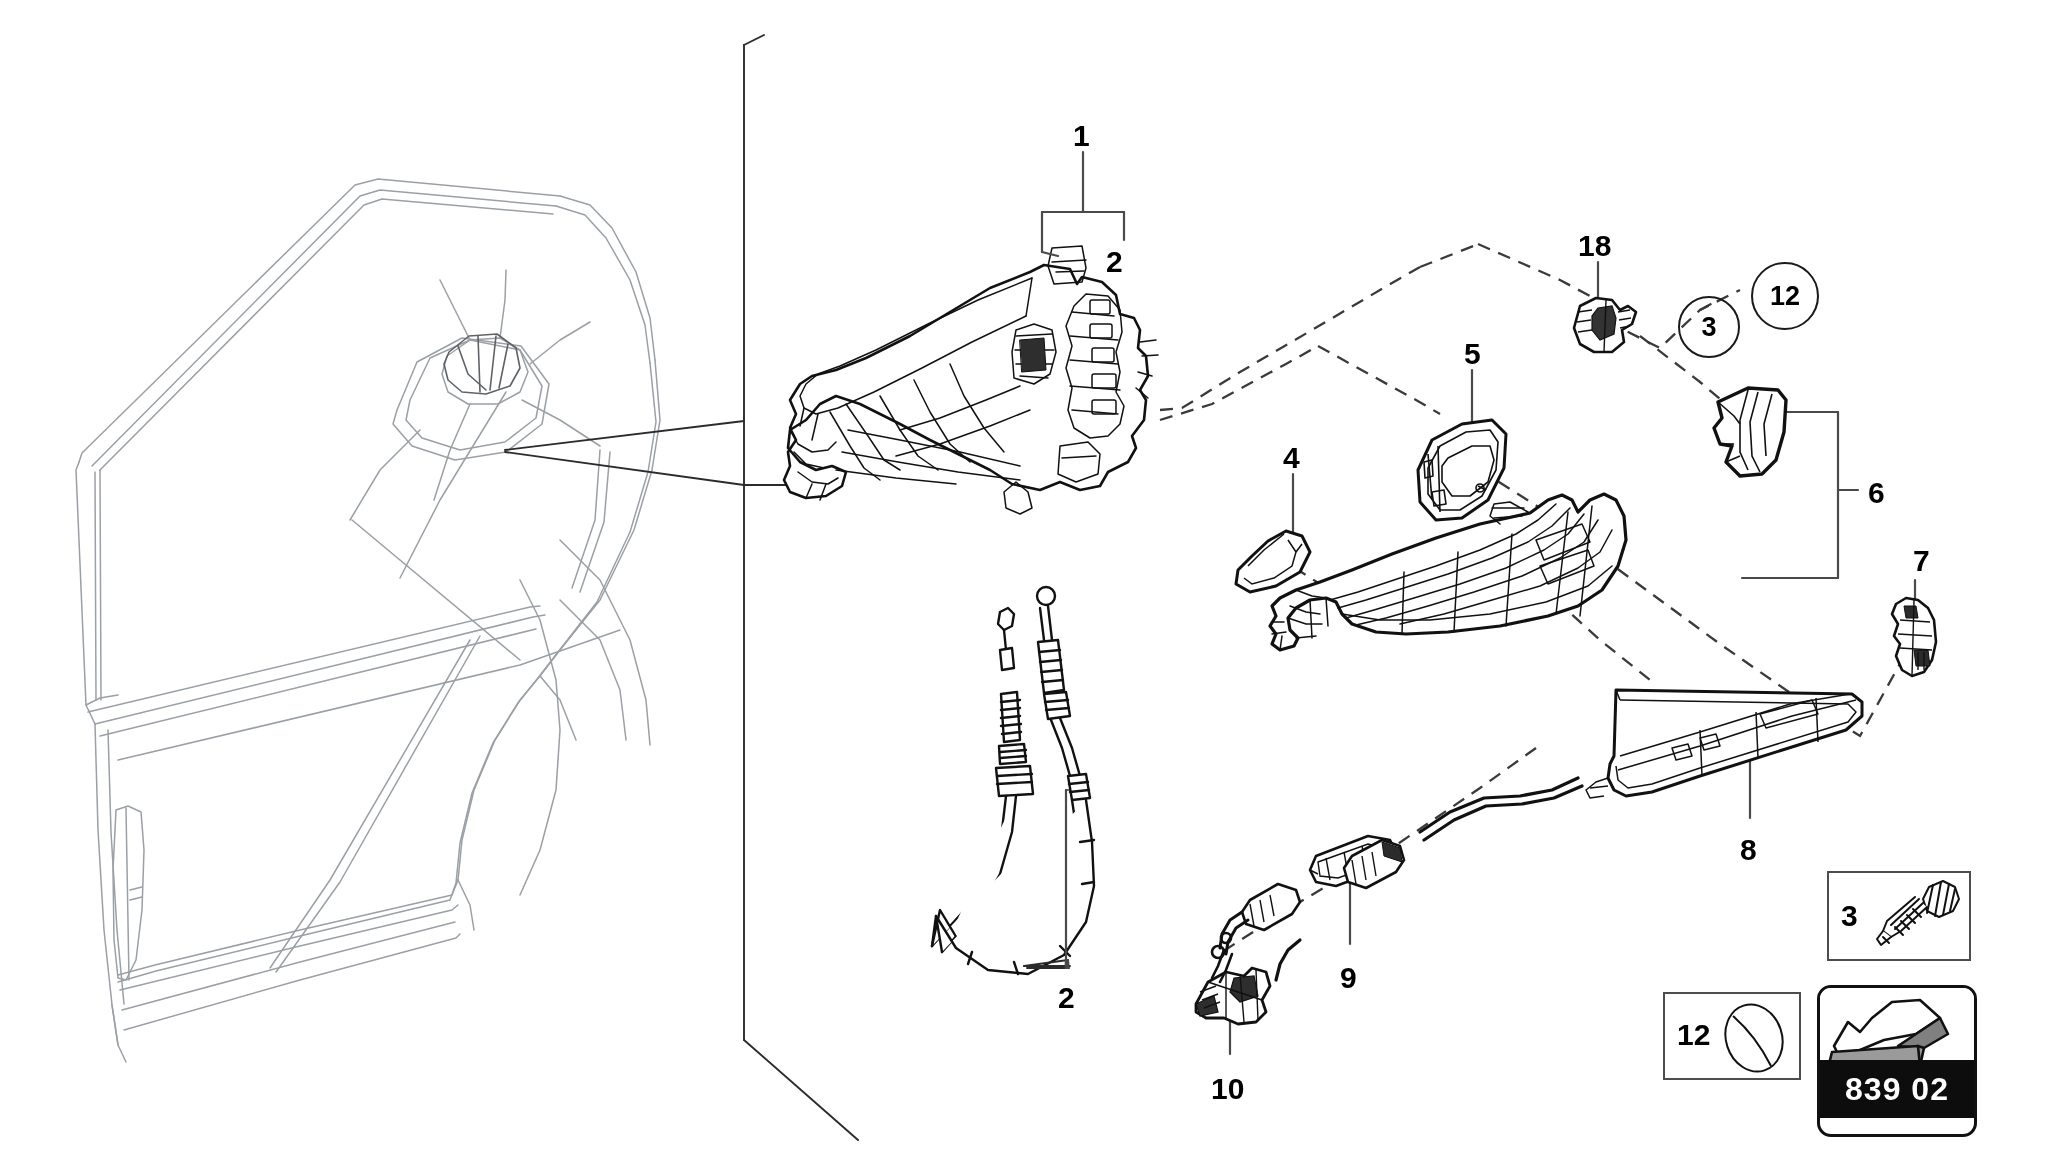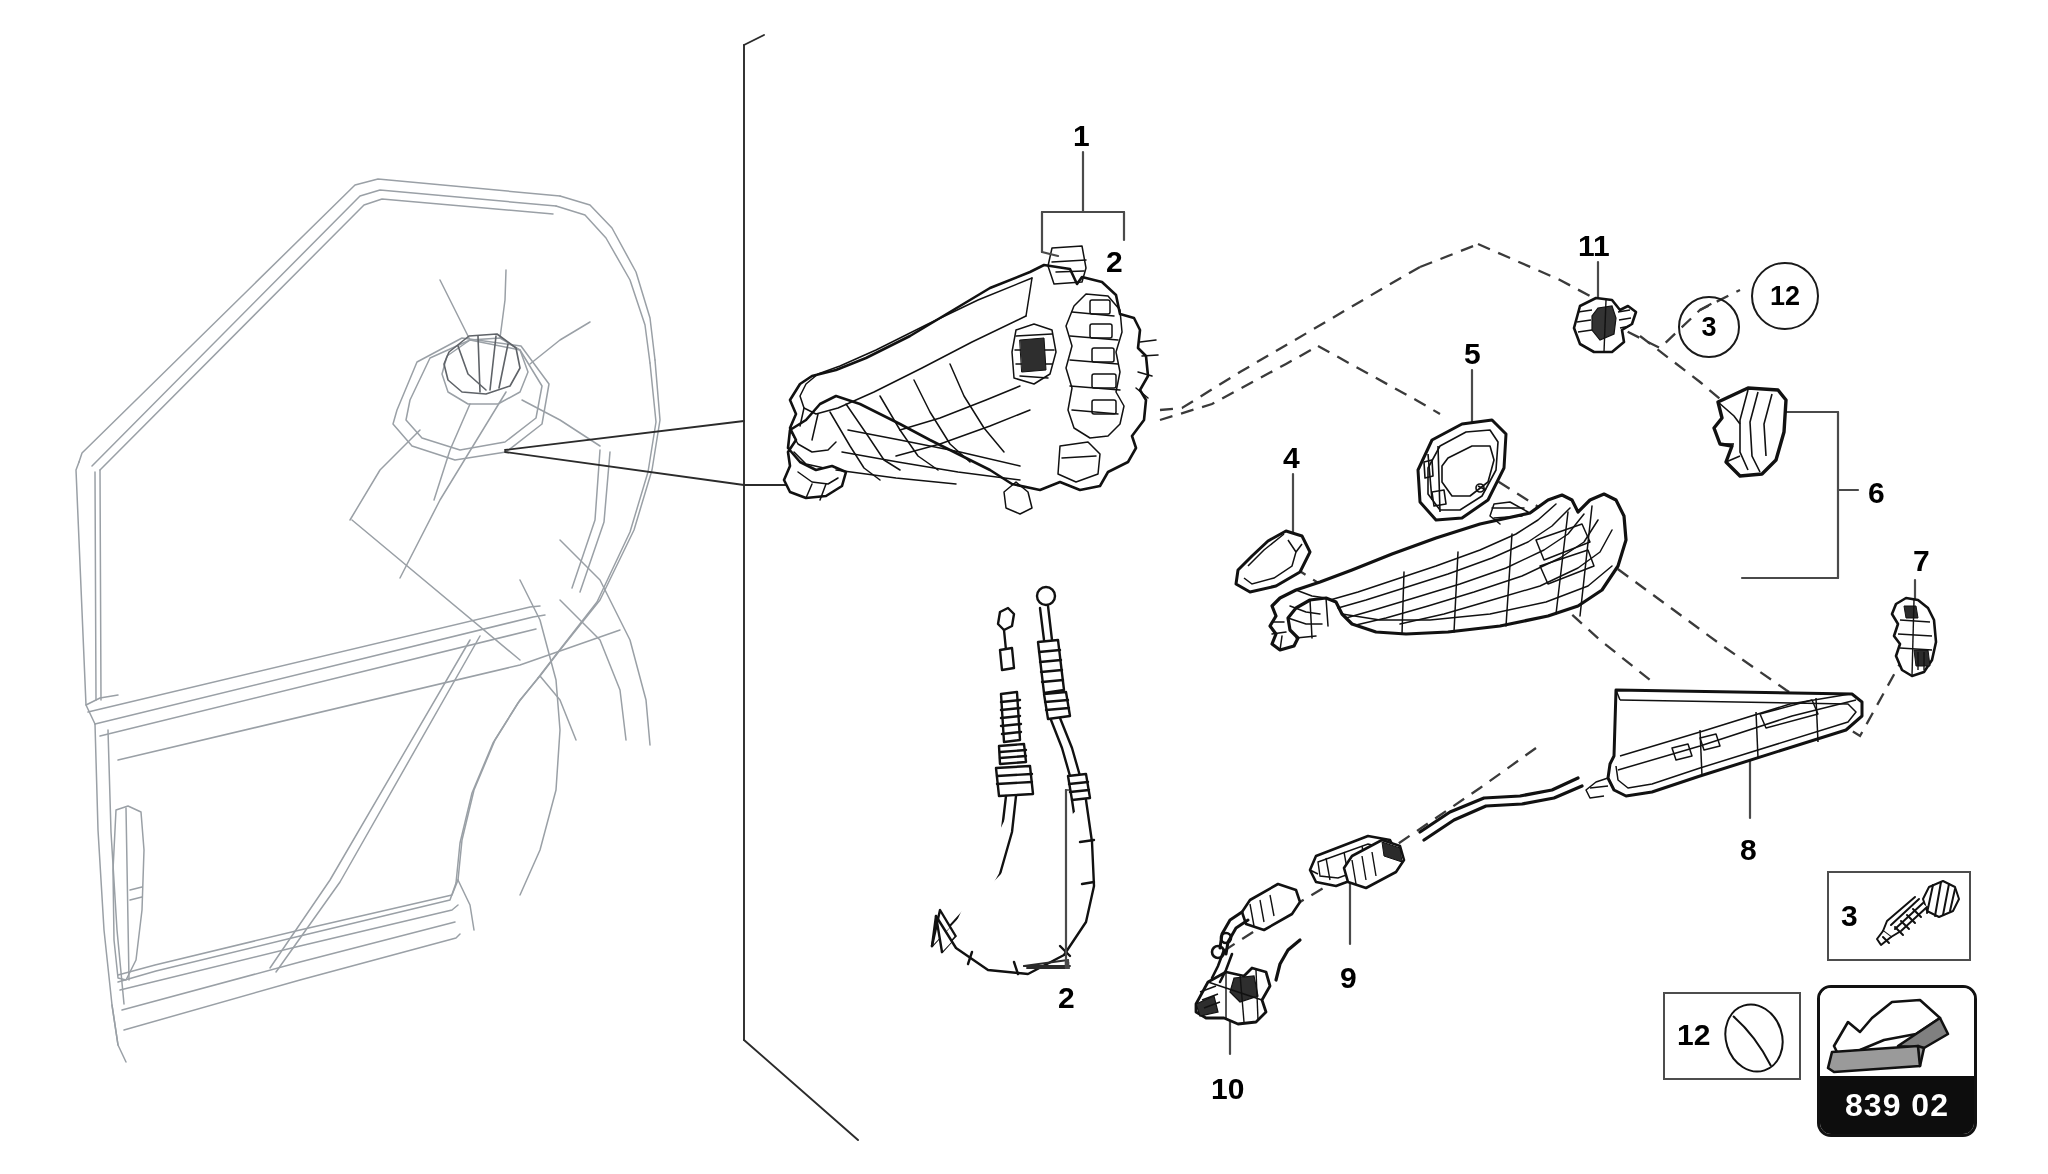--- a/index.html
+++ b/index.html
@@ -72,21 +72,21 @@
     overflow: hidden;
   }
   .figbox .upper {
     position: absolute;
     left: 0; top: 0; right: 0;
     height: 92px;
     background: #ffffff;
   }
   .figbox .lower {
     position: absolute;
-    left: 0; right: 0; bottom: 0;
+    left: 0; right: 0; bottom: 16px;
     height: 58px;
     background: #0d0d0d;
     color: #ffffff;
     display: flex;
     align-items: center;
     justify-content: center;
     font-family: "Liberation Sans", sans-serif;
     font-weight: bold;
     font-size: 32px;
     letter-spacing: 1px;
@@ -606,21 +606,21 @@
   <div class="callout" style="left:1073px; top:121px;">1</div>
   <div class="callout" style="left:1106px; top:247px;">2</div>
   <div class="callout" style="left:1058px; top:983px;">2</div>
   <div class="callout" style="left:1283px; top:443px;">4</div>
   <div class="callout" style="left:1464px; top:339px;">5</div>
   <div class="callout" style="left:1868px; top:478px;">6</div>
   <div class="callout" style="left:1913px; top:546px;">7</div>
   <div class="callout" style="left:1740px; top:835px;">8</div>
   <div class="callout" style="left:1340px; top:963px;">9</div>
   <div class="callout" style="left:1211px; top:1074px;text-align:center;">10</div>
-  <div class="callout" style="left:1578px; top:231px;">11</div>
+  <div class="callout" style="left:1578px; top:231px;">18</div>
 
   <div class="circle-callout" style="left:1678px; top:296px; width:58px; height:58px;">
     <span>3</span>
   </div>
   <div class="circle-callout" style="left:1751px; top:262px; width:64px; height:64px;">
     <span>12</span>
   </div>
 
   <div class="legend-box" style="left:1827px; top:871px; width:144px; height:90px;">
     <div class="legend-num" style="left:12px; top:26px;">3</div>

